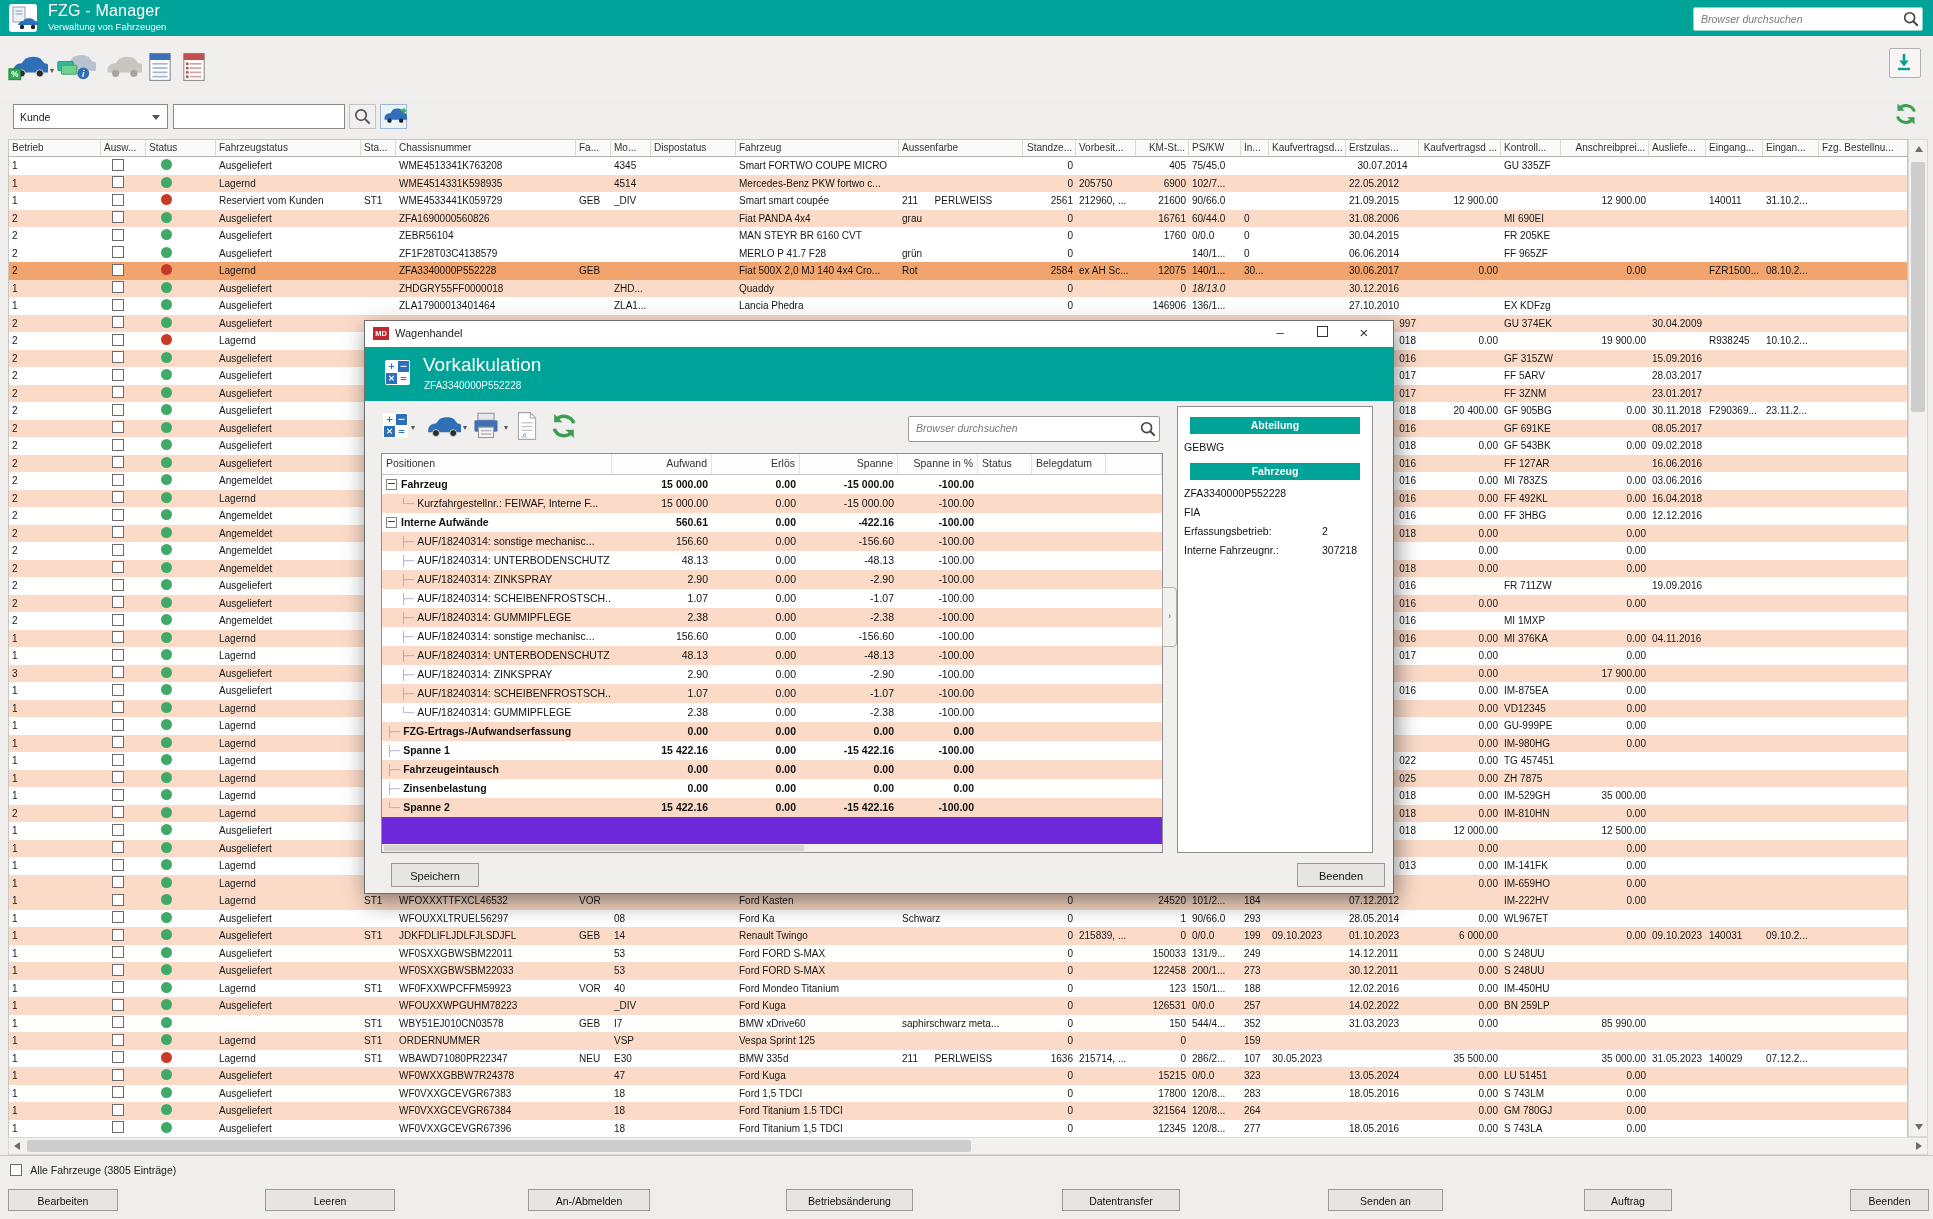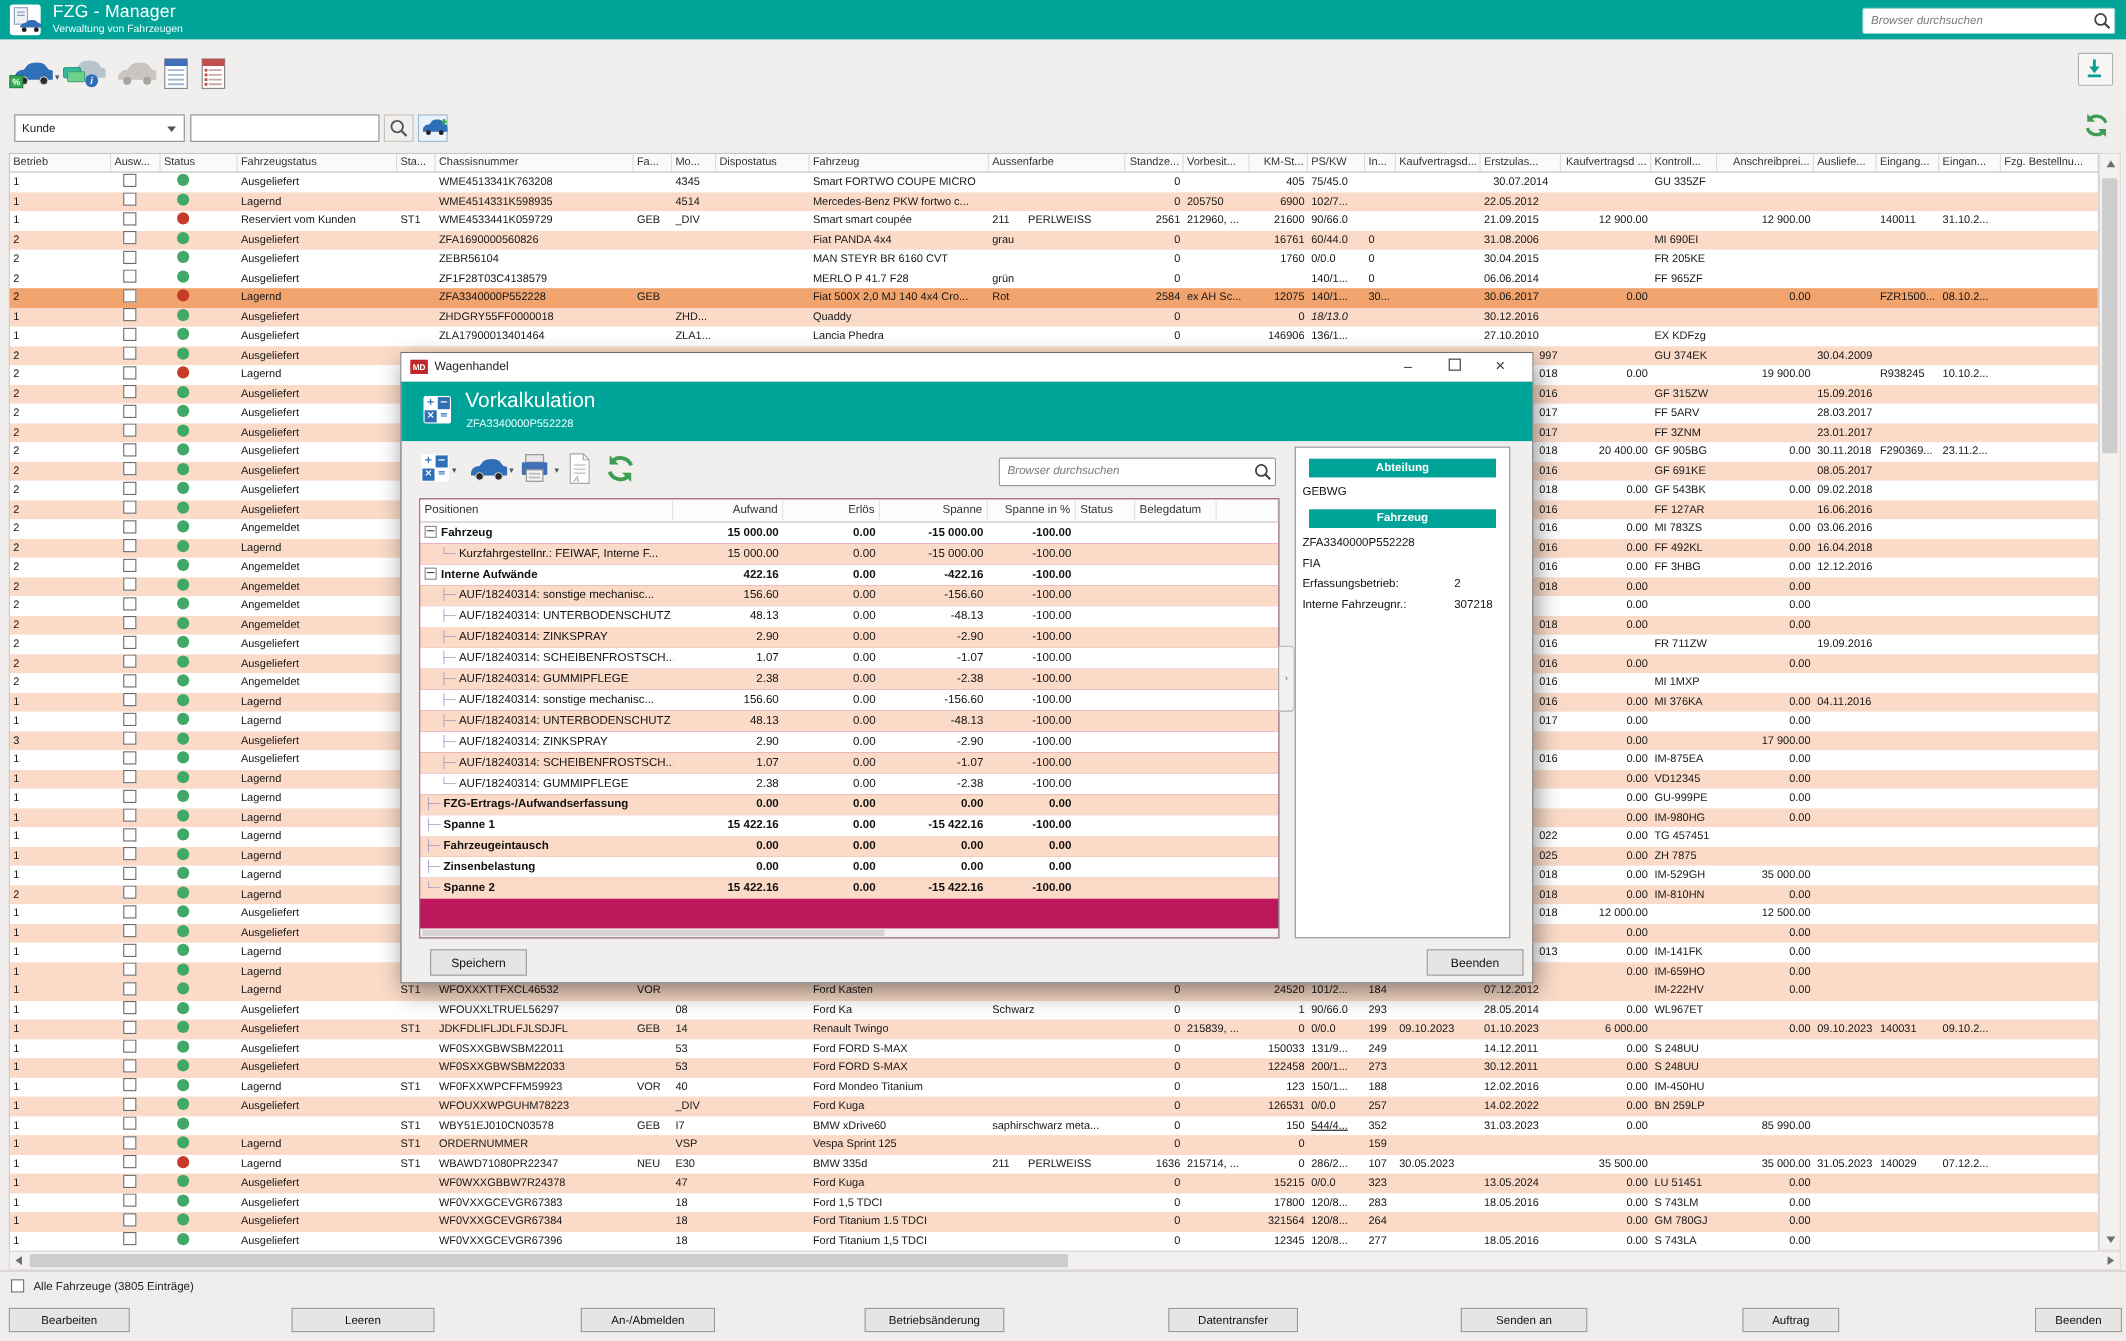--- a/index.html
+++ b/index.html
@@ -88,21 +88,21 @@
             padding:1px;border-radius:2px;}
   .calcicon span{font-size:9px;font-weight:bold;text-align:center;line-height:11px;font-family:"DejaVu Sans",sans-serif;}
   .cc-a{background:#fff;color:#2e6fb7;} .cc-b{background:#2e6fb7;color:#fff;}
   #dlg-bandicon{position:absolute;left:20px;top:13px;}
   #dlg-headtitle{position:absolute;left:58px;top:7px;color:#fff;font-size:19px;}
   #dlg-headsub{position:absolute;left:59px;top:33px;color:#eafffd;font-size:10px;}
 
   .dlgtbtn{position:absolute;top:88px;width:38px;height:36px;}
   #dlgsearch{left:543px;top:95px;width:250px;height:24px;border:1px solid #9a9a9a;}
 
-  #dlg-grid{position:absolute;left:16px;top:132px;width:782px;height:400px;background:#be185d;border:1px solid #8f8f8f;box-sizing:border-box;}
+  #dlg-grid{position:absolute;left:16px;top:132px;width:782px;height:400px;background:#6d28d9;border:1px solid #8f8f8f;box-sizing:border-box;}
   #dlg-thead{display:flex;height:20px;border-bottom:1px solid #c9c9c9;background:#fdfdfd;}
   .dhc{flex:none;box-sizing:border-box;padding:3px 4px 0 4px;font-size:10.5px;color:#333;border-right:1px solid #e2e2e2;
        overflow:hidden;white-space:pre;}
   .drow{display:flex;height:19px;line-height:19px;background:#fff;}
   .drow.peach{background:#fbdbc8;}
   .dtc{flex:none;box-sizing:border-box;padding:0 4px;font-size:10.5px;color:#111;overflow:hidden;white-space:pre;}
   .drow.bold .dtc{font-weight:bold;}
   .tree{color:#9f97c7;font-size:10px;margin-right:3px;}
   .exp{display:inline-block;width:9px;height:9px;border:1px solid #848484;background:#fff;position:relative;
        margin-right:4px;vertical-align:middle;margin-top:-2px;}
@@ -1612,21 +1612,21 @@
           <div class="tc" style="width: 35px;">ST1</div>
           <div class="tc" style="width: 180px;">WBY51EJ010CN03578</div>
           <div class="tc" style="width: 35px;">GEB</div>
           <div class="tc" style="width: 40px;">I7</div>
           <div class="tc" style="width: 85px;"></div>
           <div class="tc" style="width: 163px;">BMW xDrive60</div>
           <div class="tc" style="width: 124px;">saphirschwarz meta...</div>
           <div class="tc ar" style="width: 53px;">0</div>
           <div class="tc" style="width: 60px;"></div>
           <div class="tc ar" style="width: 53px;">150</div>
-          <div class="tc" style="width: 52px; text-decoration: underline;">544/4...</div>
+          <div class="tc" style="width: 52px;">544/4...</div>
           <div class="tc" style="width: 28px;">352</div>
           <div class="tc" style="width: 77px;"></div>
           <div class="tc" style="width: 73px;">31.03.2023</div>
           <div class="tc ar" style="width: 82px;">0.00</div>
           <div class="tc" style="width: 60px;"></div>
           <div class="tc ar" style="width: 88px;">85 990.00</div>
           <div class="tc" style="width: 57px;"></div>
           <div class="tc" style="width: 57px;"></div>
           <div class="tc" style="width: 56px;"></div>
           <div class="tc" style="width: 90px;"></div>
@@ -1930,21 +1930,21 @@
             <div class="dtc ar" style="width: 100px;">15 000.00</div>
             <div class="dtc ar" style="width: 88px;">0.00</div>
             <div class="dtc ar" style="width: 98px;">-15 000.00</div>
             <div class="dtc ar" style="width: 80px;">-100.00</div>
             <div class="dtc" style="width: 54px;"></div>
             <div class="dtc" style="width: 74px;"></div>
             <div class="dtc" style="width: 56px;"></div>
           </div>
           <div class="drow bold">
             <div class="dtc" style="width: 230px; padding-left: 4px;"><span class="exp"></span><span style="font-weight: bold;">Interne Aufwände</span></div>
-            <div class="dtc ar" style="width: 100px;">422.16</div>
+            <div class="dtc ar" style="width: 100px;">560.61</div>
             <div class="dtc ar" style="width: 88px;">0.00</div>
             <div class="dtc ar" style="width: 98px;">-422.16</div>
             <div class="dtc ar" style="width: 80px;">-100.00</div>
             <div class="dtc" style="width: 54px;"></div>
             <div class="dtc" style="width: 74px;"></div>
             <div class="dtc" style="width: 56px;"></div>
           </div>
           <div class="drow peach">
             <div class="dtc" style="width: 230px; padding-left: 18px;"><span class="tree">├─</span><span style="font-weight: normal;">AUF/18240314: sonstige mechanisc...</span></div>
             <div class="dtc ar" style="width: 100px;">156.60</div>

